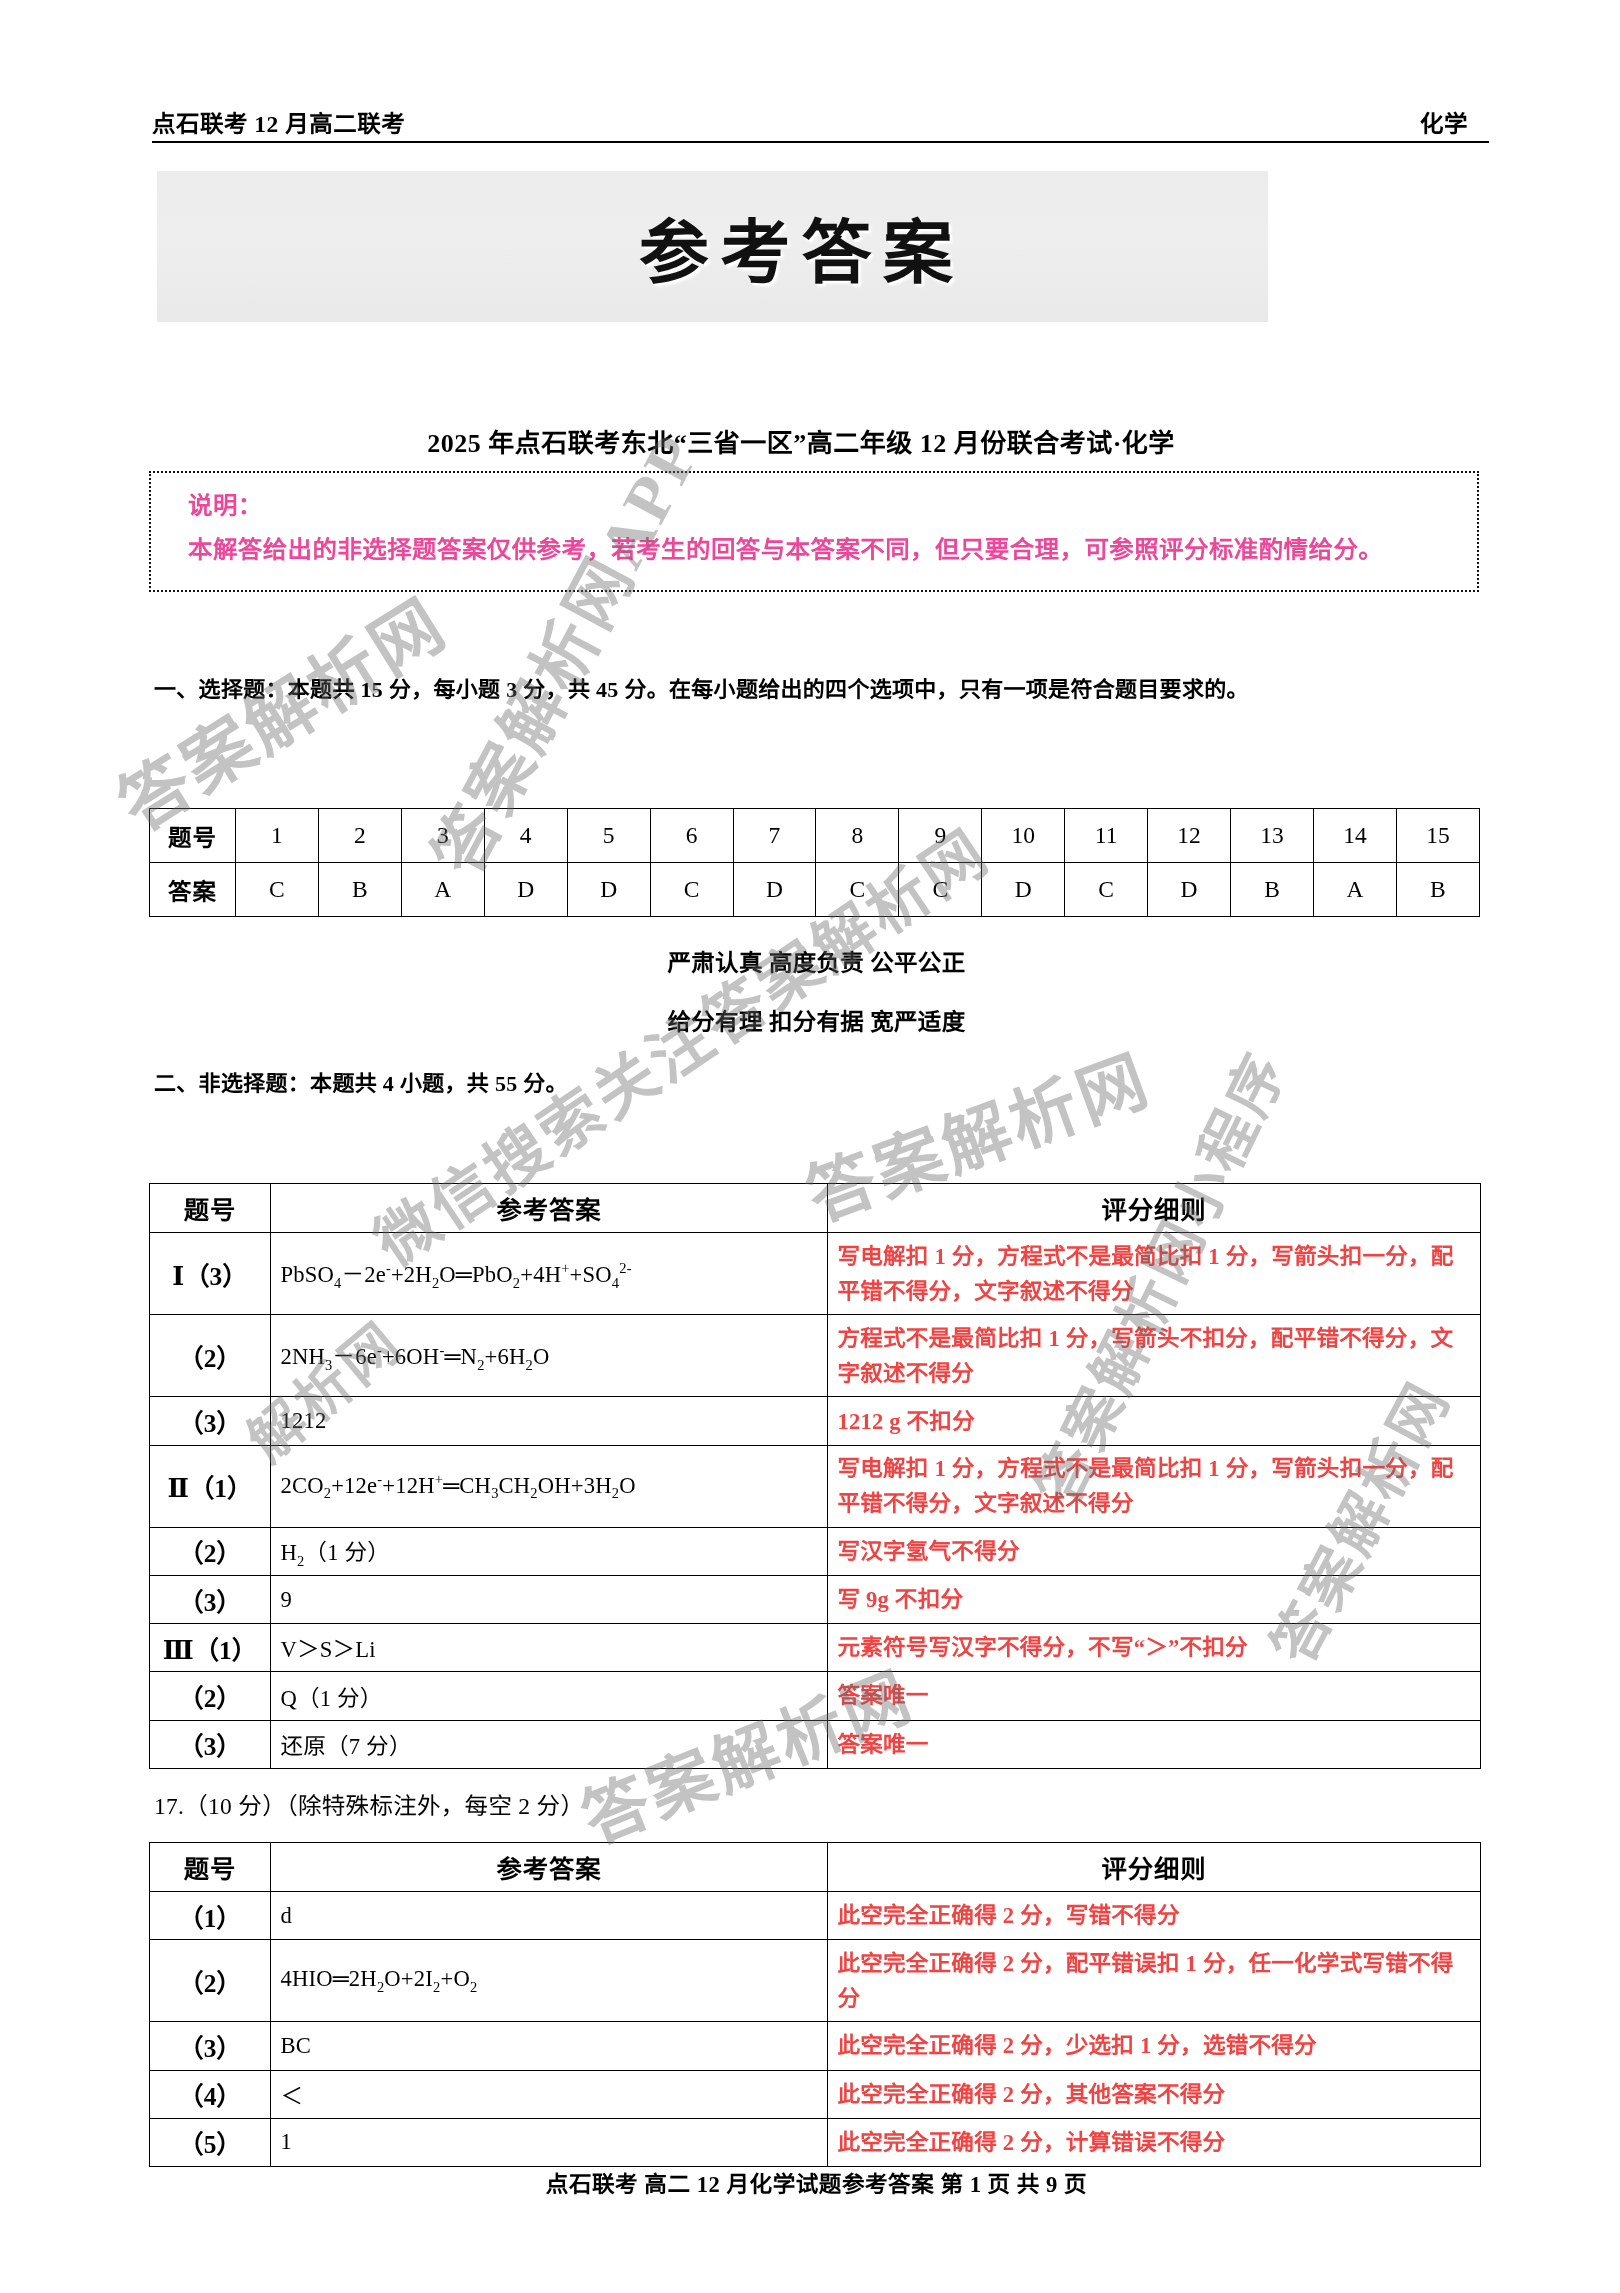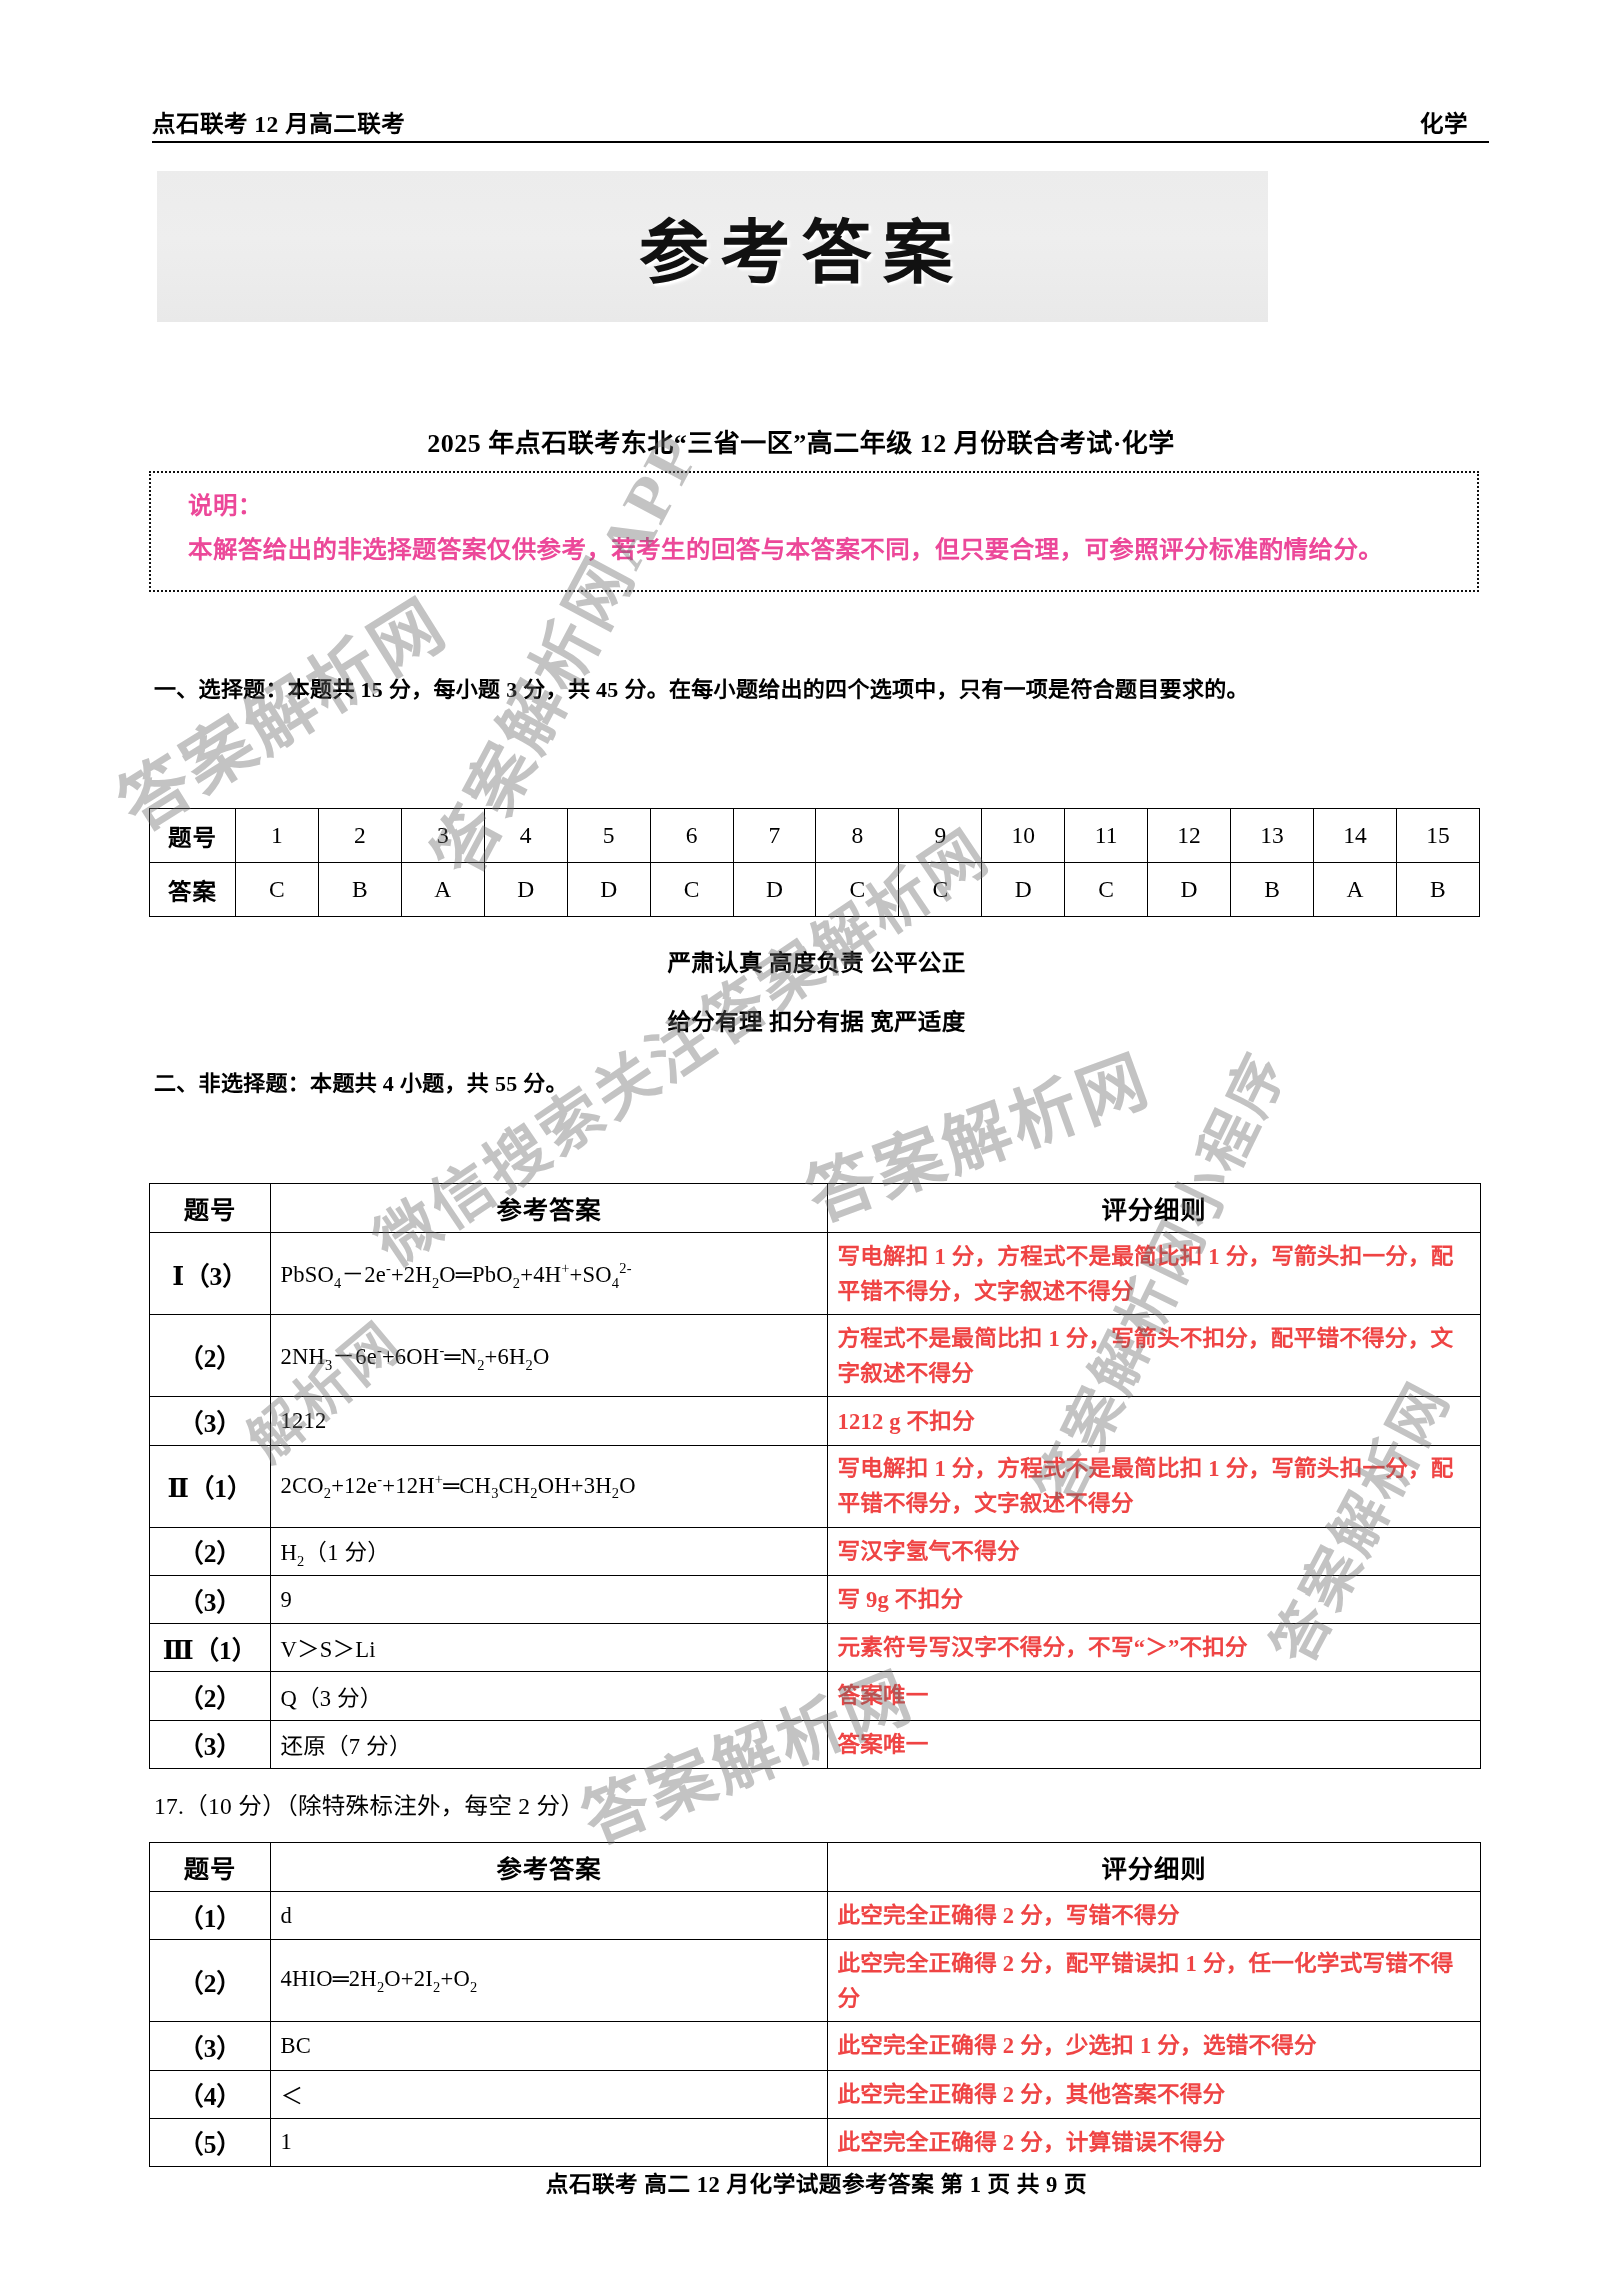--- a/index.html
+++ b/index.html
@@ -329,21 +329,21 @@
             <td class="ansv">9</td>
             <td class="rule">写 9g 不扣分</td>
           </tr>
           <tr>
             <td class="qno">Ⅲ（1）</td>
             <td class="ansv">V＞S＞Li</td>
             <td class="rule">元素符号写汉字不得分，不写“＞”不扣分</td>
           </tr>
           <tr>
             <td class="qno">（2）</td>
-            <td class="ansv">Q（3 分）</td>
+            <td class="ansv">Q（1 分）</td>
             <td class="rule">答案唯一</td>
           </tr>
           <tr>
             <td class="qno">（3）</td>
             <td class="ansv">还原（7 分）</td>
             <td class="rule">答案唯一</td>
           </tr>
         </tbody>
     </table>
   </div>

